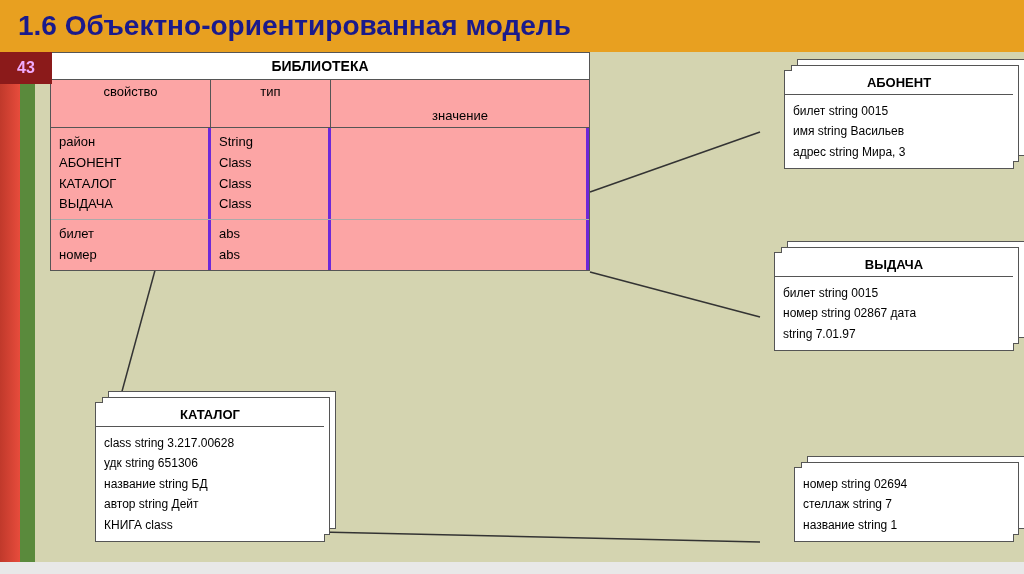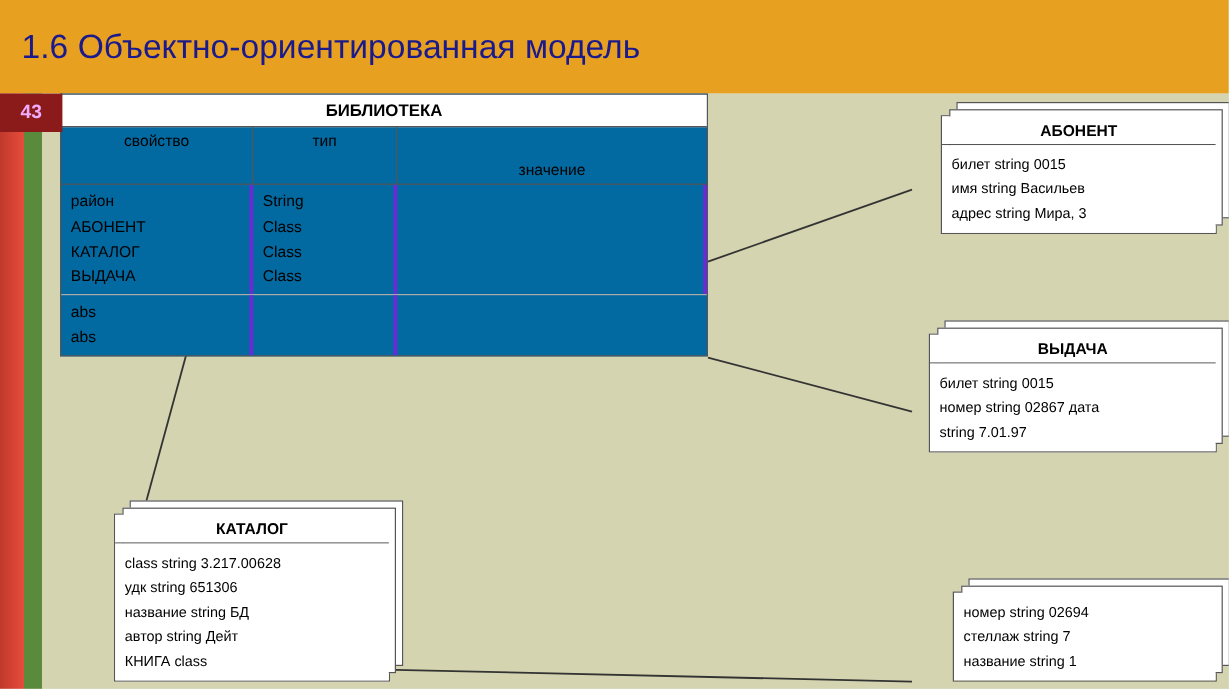--- a/index.html
+++ b/index.html
@@ -7,23 +7,23 @@
       width: 1024px;
       height: 574px;
       overflow: hidden;
       font-family: Arial, sans-serif;
       background: #e8e8e8;
       position: relative;
     }
 
     .header {
       background: #e8a020;
-      padding: 23px 18px;
+      padding: 10px 18px;
       font-size: 28px;
-      font-weight: normal;
+      font-weight: bold;
       color: #1a1a8c;
       width: 100%;
     }
 
     .content-area {
       position: relative;
       width: 100%;
       height: 510px;
       background: #d4d4b0;
       padding: 0;
@@ -45,21 +45,21 @@
       justify-content: center;
       z-index: 10;
     }
 
     
     .main-table-container {
       position: absolute;
       top: 0;
       left: 50px;
       width: 540px;
-      background: #0369a1;
+      background: #fca5a5;
       border: 1.5px solid #555;
       z-index: 5;
     }
 
     .table-title {
       text-align: center;
       padding: 5px;
       font-weight: bold;
       font-size: 14px;
       border-bottom: 1.5px solid #555;
@@ -237,20 +237,23 @@
         <span>район<br>АБОНЕНТ<br>КАТАЛОГ<br>ВЫДАЧА</span>
       </div>
       <div class="multi-row-cell">
         <span>String<br>Class<br>Class<br>Class</span>
       </div>
       <div class="multi-row-cell">
       </div>
     </div>
 
     <div class="table-second-section">
+      <div class="multi-row-cell">
+        <span>билет<br>номер</span>
+      </div>
       <div class="multi-row-cell">
         <span>abs<br>abs</span>
       </div>
       <div class="multi-row-cell">
       </div>
     </div>
   </div>
 
   <div class="stacked-box abonent-box">
     <div class="class-box-title">АБОНЕНТ</div>

